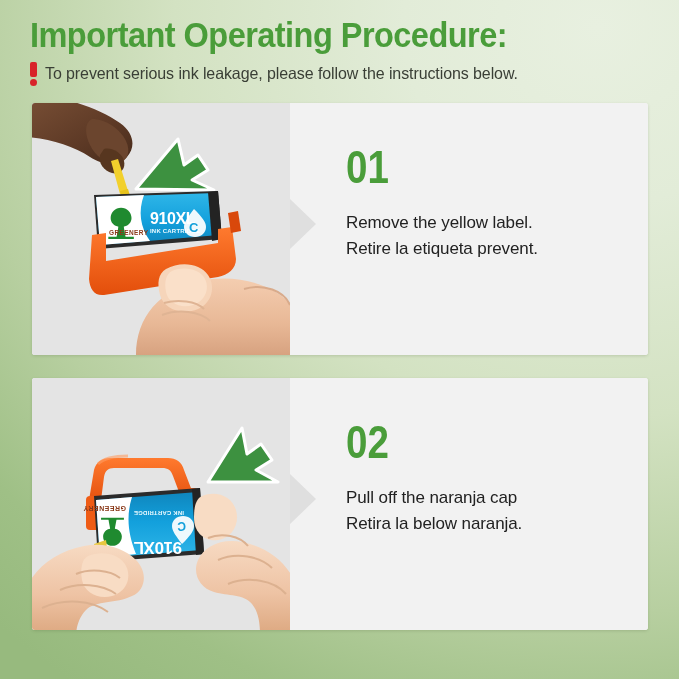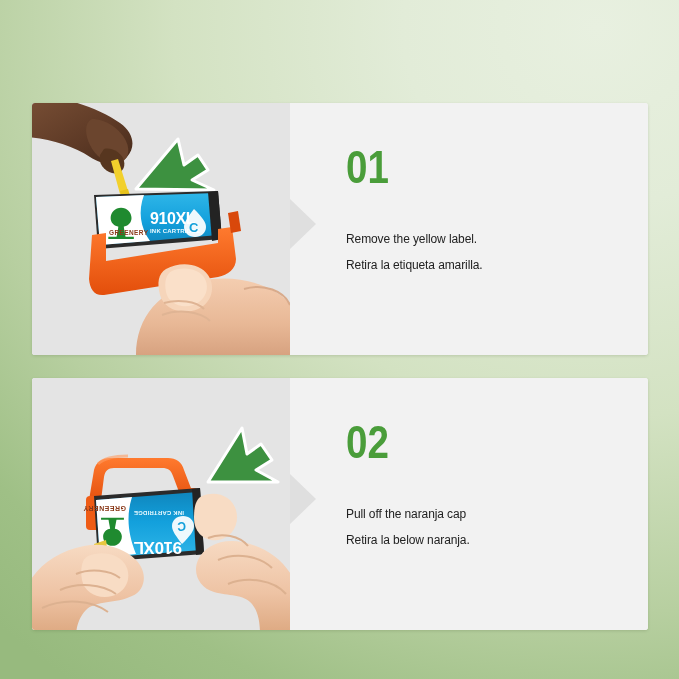--- a/index.html
+++ b/index.html
@@ -69,30 +69,40 @@
     content:"";position:absolute;left:0;top:0;
     border-top:25px solid transparent;
     border-bottom:25px solid transparent;
     border-left:26px solid #dfdfdf;
   }
   .stepnum{
     font-size:47px;line-height:47px;font-weight:bold;color:#4a9d3a;
     letter-spacing:0px;transform:scaleX(0.82);transform-origin:left center;
   }
   .steptext{
-    margin-top:36px;font-size:12px;line-height:26px;color:#222;
+    margin-top:20px;font-size:17px;line-height:26px;color:#222;
     letter-spacing:-0.1px;
   }
   .steptext div{white-space:nowrap;}
 </style>
 </head>
 <body>
 
 <div class="poster">
 
+  <div class="header">
+    <div class="title">Important Operating Procedure:</div>
+    <div class="subrow">
+      <span class="excl">
+        <span class="bar"></span>
+          <span class="dot"></span>
+      </span>
+      <span class="subtitle">To prevent serious ink leakage, please follow the instructions below.</span>
+    </div>
+  </div>
 
   <div class="step step-1">
 
     <div class="photo">
       <svg viewBox="0 0 258 252" xmlns="http://www.w3.org/2000/svg" aria-hidden="true">
         <defs>
           <linearGradient id="cyan1" x1="0" y1="0" x2="0" y2="1">
             <stop offset="0%" stop-color="#2fb6e8"></stop>
               <stop offset="55%" stop-color="#13a0dc"></stop>
               <stop offset="100%" stop-color="#0f86bd"></stop>
@@ -159,21 +169,21 @@
         <path d="M130,212 C146,206 168,208 178,218" stroke="#dfb494" stroke-width="2" fill="none"></path>
         <path d="M212,186 C232,180 252,188 258,202" stroke="#d9ab8b" stroke-width="2" fill="none"></path>
       </svg>
     </div>
 
     <div class="info">
       <div class="notch"></div>
       <div class="stepnum">01</div>
       <div class="steptext">
         <div>Remove the yellow label.</div>
-        <div>Retira la etiqueta amarilla.</div>
+        <div>Retire la etiqueta prevent.</div>
       </div>
     </div>
   </div>
 
   <div class="step step-2">
 
     <div class="photo">
       <svg viewBox="0 0 258 252" xmlns="http://www.w3.org/2000/svg" aria-hidden="true">
         <defs>
           <linearGradient id="cyan2" x1="0" y1="0" x2="0" y2="1">

